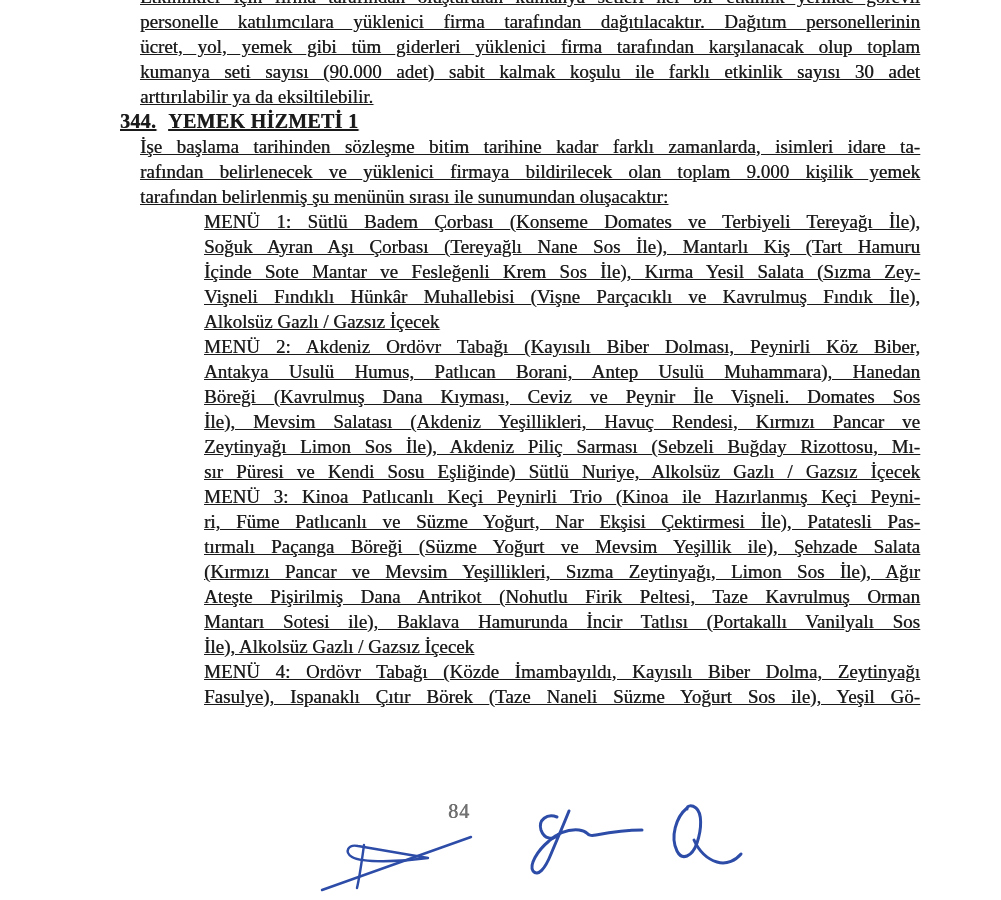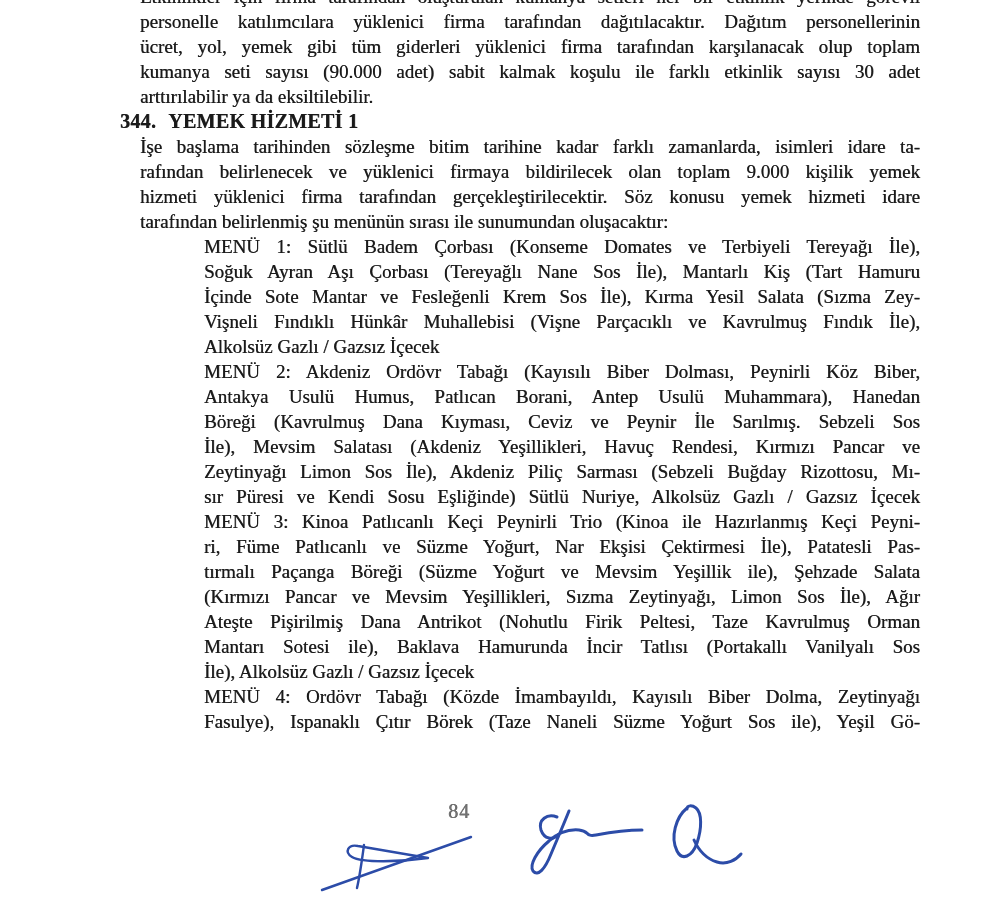--- a/index.html
+++ b/index.html
@@ -13,20 +13,21 @@
     color: #1a1a1a;
   }
   .doc-text { position: absolute; top: 0; left: 0; width: 1001px; }
   .line {
     margin-left: 140px;
     width: 780px;
     font-size: 19px;
     line-height: 25px;
     white-space: normal;
     text-shadow: 0.4px 0 0.3px rgba(25,25,25,0.75);
+    text-decoration: underline;
   }
   .line.menu { margin-left: 204px; width: 716px; }
   .line.just { text-align: justify; text-align-last: justify; }
   .line.heading {
     margin-left: 108px;
     width: 812px;
     font-weight: bold;
     font-size: 20px;
     letter-spacing: 0.3px;
   }
@@ -58,30 +59,29 @@
 
   <div class="doc-text">
       <div class="line body just clipped-top">Etkinlikler için firma tarafından oluşturulan kumanya setleri her bir etkinlik yerinde görevli</div>
       <div class="line body just">personelle katılımcılara yüklenici firma tarafından dağıtılacaktır. Dağıtım personellerinin</div>
       <div class="line body just">ücret, yol, yemek gibi tüm giderleri yüklenici firma tarafından karşılanacak olup toplam</div>
       <div class="line body just">kumanya seti sayısı (90.000 adet) sabit kalmak koşulu ile farklı etkinlik sayısı 30 adet</div>
       <div class="line body">arttırılabilir ya da eksiltilebilir.</div>
       <div class="line heading"><span class="hnum">344.</span><span>YEMEK HİZMETİ 1</span></div>
       <div class="line body just">İşe başlama tarihinden sözleşme bitim tarihine kadar farklı zamanlarda, isimleri idare ta-</div>
       <div class="line body just">rafından belirlenecek ve yüklenici firmaya bildirilecek olan toplam 9.000 kişilik yemek</div>
-      <div class="line body just">hizmeti yüklenici firma tarafından gerçekleştirilecektir. Söz konusu yemek hizmeti idare</div>
       <div class="line body">tarafından belirlenmiş şu menünün sırası ile sunumundan oluşacaktır:</div>
       <div class="line menu just">MENÜ 1: Sütlü Badem Çorbası (Konseme Domates ve Terbiyeli Tereyağı İle),</div>
       <div class="line menu just">Soğuk Ayran Aşı Çorbası (Tereyağlı Nane Sos İle), Mantarlı Kiş (Tart Hamuru</div>
       <div class="line menu just">İçinde Sote Mantar ve Fesleğenli Krem Sos İle), Kırma Yesil Salata (Sızma Zey-</div>
       <div class="line menu just">Vişneli Fındıklı Hünkâr Muhallebisi (Vişne Parçacıklı ve Kavrulmuş Fındık İle),</div>
       <div class="line menu">Alkolsüz Gazlı / Gazsız İçecek</div>
       <div class="line menu just">MENÜ 2: Akdeniz Ordövr Tabağı (Kayısılı Biber Dolması, Peynirli Köz Biber,</div>
       <div class="line menu just">Antakya Usulü Humus, Patlıcan Borani, Antep Usulü Muhammara), Hanedan</div>
-      <div class="line menu just">Böreği (Kavrulmuş Dana Kıyması, Ceviz ve Peynir İle Sarılmış. Sebzeli Sos</div>
+      <div class="line menu just">Böreği (Kavrulmuş Dana Kıyması, Ceviz ve Peynir İle Vişneli. Domates Sos</div>
       <div class="line menu just">İle),  Mevsim Salatası (Akdeniz Yeşillikleri, Havuç Rendesi, Kırmızı Pancar ve</div>
       <div class="line menu just">Zeytinyağı Limon Sos İle), Akdeniz Piliç Sarması (Sebzeli Buğday Rizottosu, Mı-</div>
       <div class="line menu just">sır Püresi ve Kendi Sosu Eşliğinde) Sütlü Nuriye, Alkolsüz Gazlı / Gazsız İçecek</div>
       <div class="line menu just">MENÜ 3: Kinoa Patlıcanlı Keçi Peynirli Trio (Kinoa ile Hazırlanmış Keçi Peyni-</div>
       <div class="line menu just">ri, Füme Patlıcanlı ve Süzme Yoğurt, Nar Ekşisi Çektirmesi İle), Patatesli Pas-</div>
       <div class="line menu just">tırmalı Paçanga Böreği (Süzme Yoğurt ve Mevsim Yeşillik ile), Şehzade Salata</div>
       <div class="line menu just">(Kırmızı Pancar ve Mevsim Yeşillikleri, Sızma Zeytinyağı, Limon Sos İle), Ağır</div>
       <div class="line menu just">Ateşte Pişirilmiş Dana Antrikot (Nohutlu Firik Peltesi, Taze Kavrulmuş Orman</div>
       <div class="line menu just">Mantarı Sotesi ile), Baklava Hamurunda İncir Tatlısı (Portakallı Vanilyalı Sos</div>
       <div class="line menu">İle), Alkolsüz Gazlı / Gazsız İçecek</div>

